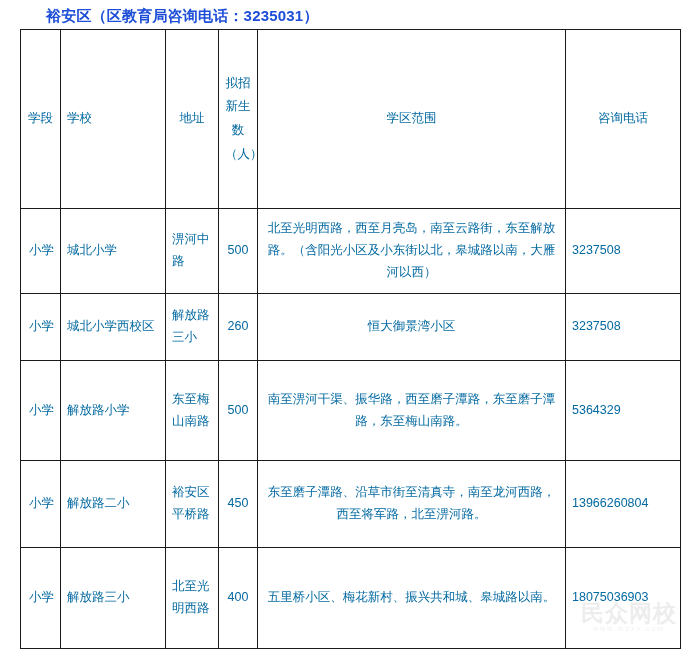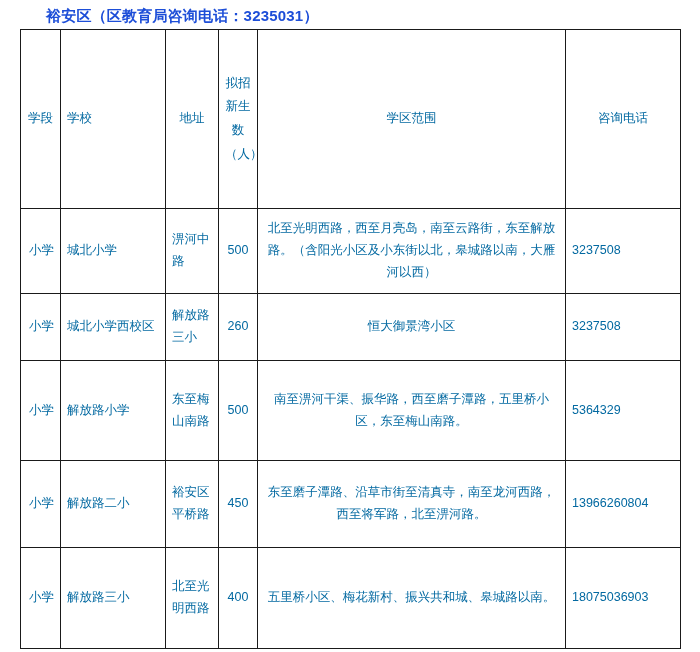--- a/index.html
+++ b/index.html
@@ -158,21 +158,21 @@
           <td class="cell-quota">260</td>
           <td class="cell-range">恒大御景湾小区</td>
           <td class="cell-phone">3237508</td>
         </tr>
 
         <tr class="r3">
           <td class="cell-stage">小学</td>
           <td class="cell-school">解放路小学</td>
           <td class="cell-addr">东至梅山南路</td>
           <td class="cell-quota">500</td>
-          <td class="cell-range">南至淠河干渠、振华路，西至磨子潭路，五里桥小区，东至梅山南路。</td>
+          <td class="cell-range">南至淠河干渠、振华路，西至磨子潭路，东至磨子潭路，东至梅山南路。</td>
           <td class="cell-phone">5364329</td>
         </tr>
 
         <tr class="r4">
           <td class="cell-stage">小学</td>
           <td class="cell-school">解放路二小</td>
           <td class="cell-addr">裕安区平桥路</td>
           <td class="cell-quota">450</td>
           <td class="cell-range">东至磨子潭路、沿草市街至清真寺，南至龙河西路，西至将军路，北至淠河路。</td>
           <td class="cell-phone">13966260804</td>
@@ -183,14 +183,18 @@
           <td class="cell-school">解放路三小</td>
           <td class="cell-addr">北至光明西路</td>
           <td class="cell-quota">400</td>
           <td class="cell-range">五里桥小区、梅花新村、振兴共和城、皋城路以南。</td>
           <td class="cell-phone">18075036903</td>
         </tr>
       </tbody>
     </table>
   </div>
 
+  <div id="watermark">
+    <span>民众网校</span>
+    <span class="wm-sub">www.mzxx.com</span>
+  </div>
 
 </div>
 
 </body></html>

